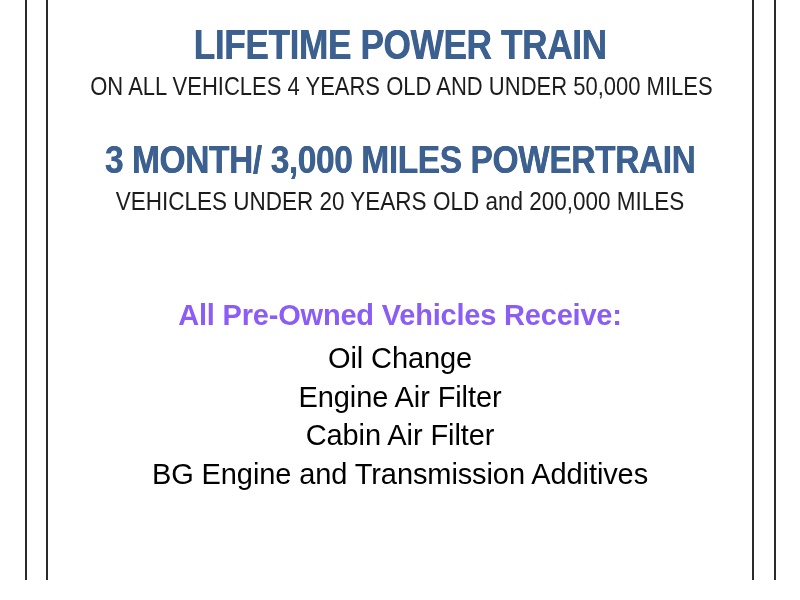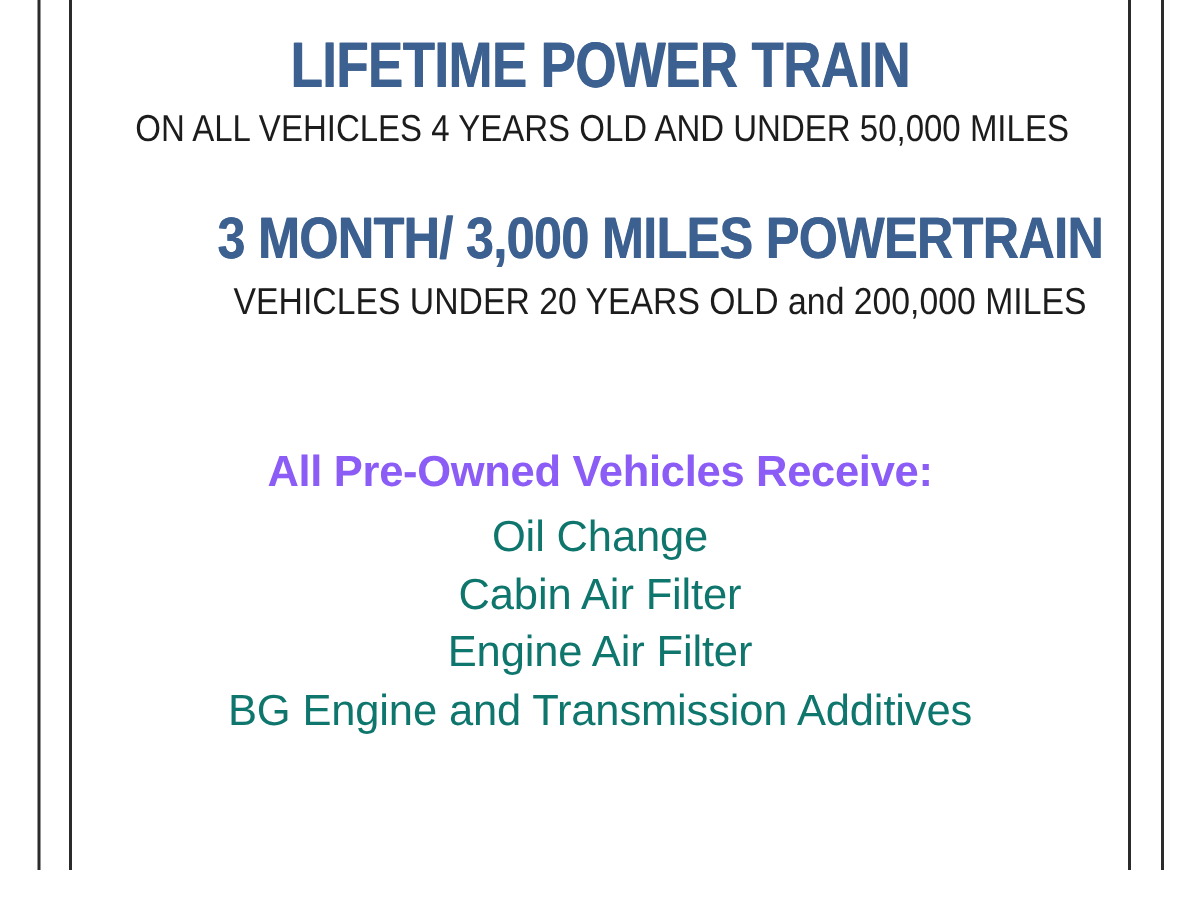--- a/index.html
+++ b/index.html
@@ -46,21 +46,21 @@
     text-align: center;
   }
 
   
   .warranty-block {
     position: absolute;
     left: 0;
     width: 100%;
   }
   #warranty-block-1 { top: 22px; }
-  #warranty-block-2 { top: 140px; margin-left: 40px; }
+  #warranty-block-2 { top: 140px; }
 
   .warranty-heading {
     color: #3c6090;
     font-family: "Liberation Sans Narrow", "Liberation Sans", sans-serif;
     font-weight: bold;
     font-size: 43px;
     line-height: 44px;
     letter-spacing: -0.5px;
     transform: scaleX(0.82);
     transform-origin: center center;
@@ -109,21 +109,21 @@
     letter-spacing: -0.2px;
     margin: 0;
     white-space: nowrap;
   }
   #services-list {
     list-style: none;
     margin: 0;
     padding: 0;
   }
   .service-item {
-    color: #0f766e;
+    color: #000000;
     font-family: "Liberation Sans", sans-serif;
     font-weight: normal;
     font-size: 29px;
     line-height: 38.6px;
     letter-spacing: -0.1px;
     white-space: nowrap;
   }
   #services-list { margin-top: 8px; }
 </style>
 </head>
@@ -145,20 +145,20 @@
 
     <div class="warranty-block" id="warranty-block-2">
       <div class="warranty-heading" id="warranty-heading-2">3 MONTH/ 3,000 MILES POWERTRAIN</div>
       <div class="warranty-subheading" id="warranty-subheading-2">VEHICLES UNDER 20 YEARS OLD and 200,000 MILES</div>
     </div>
 
     <div id="services-section">
       <div id="services-heading">All Pre-Owned Vehicles Receive:</div>
       <ul id="services-list">
         <li class="service-item">Oil Change</li>
+        <li class="service-item">Engine Air Filter</li>
         <li class="service-item">Cabin Air Filter</li>
-        <li class="service-item">Engine Air Filter</li>
         <li class="service-item">BG Engine and Transmission Additives</li>
       </ul>
     </div>
 
   </div>
 </div>
 
 </body></html>

